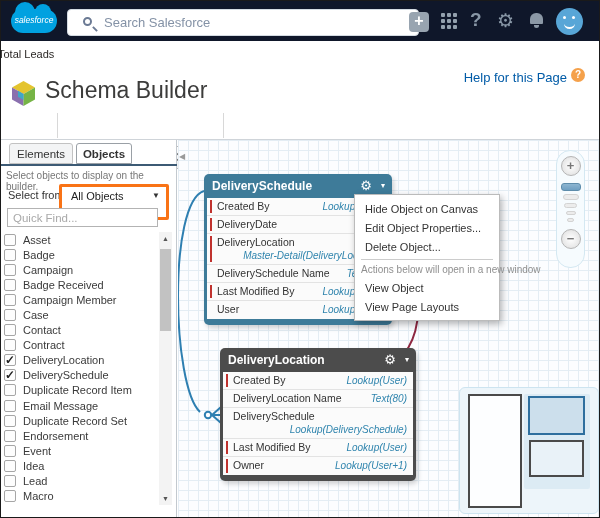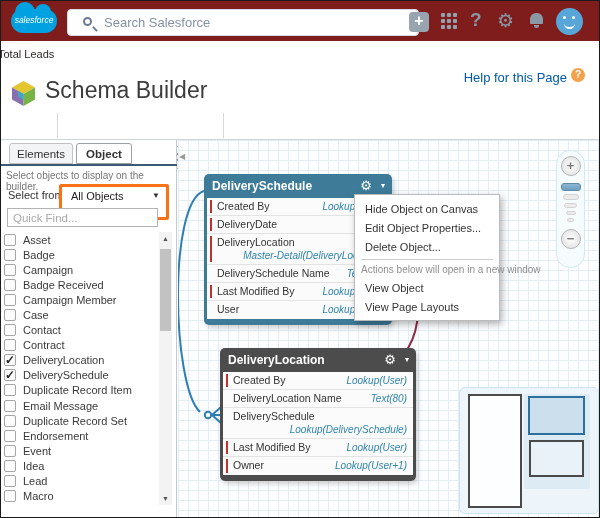--- a/index.html
+++ b/index.html
@@ -1,20 +1,20 @@
 <!DOCTYPE html>
 <html><head>
 <meta charset="utf-8">
 <style>
   * { margin:0; padding:0; box-sizing:border-box; }
   body { font-family:"Liberation Sans", sans-serif; background:#888; }
   #screen { position:relative; width:600px; height:518px; background:#fff; border:1px solid #1a1a1a; overflow:hidden; }
 
   
-  #topbar { position:absolute; left:0; top:0; width:600px; height:40px; background:#7f1d1d;padding-left:28px; }
+  #topbar { position:absolute; left:0; top:0; width:600px; height:40px; background:#0f172a;padding-left:28px; }
   .sf-cloud { position:absolute; left:10px; top:8px; width:46px; height:24px; background:#00a1e0; border-radius:12px; }
   .sf-cloud::before { content:""; position:absolute; left:4px; top:-7px; width:20px; height:20px; background:#00a1e0; border-radius:50%; }
   .sf-cloud::after { content:""; position:absolute; right:6px; top:-5px; width:16px; height:16px; background:#00a1e0; border-radius:50%; }
   .sf-logo-text { position:absolute; left:0; top:6px; width:46px; text-align:center; color:#fff; font-size:8.5px; font-style:italic; z-index:2; }
   .searchbox { position:absolute; left:66px; top:8px; width:352px; height:27px; border:1px solid #d4dbe2; border-radius:4px; background:#fff; }
   .mag { position:absolute; left:15px; top:7px; width:9px; height:9px; border:2px solid #6b7a94; border-radius:50%; }
   .mag::after { content:""; position:absolute; width:2px; height:6px; background:#6b7a94; transform:rotate(-45deg); left:9px; top:7px; }
   .searchbox input { position:absolute; left:36px; top:2px; width:300px; height:21px; border:none; outline:none; font-size:13px; color:#444; font-family:"Liberation Sans",sans-serif; }
   .searchbox input::placeholder { color:#8492a6; }
   .hdr-ic { position:absolute; top:10px; color:#8897a6; }
@@ -154,21 +154,21 @@
   <div class="btn" style="left:63px;">Auto-Layout</div>
   <div class="btn" style="left:135px;">
     <span>View Options</span>
     <span class="caret-sm">▼</span>
   </div>
   <div class="tb-divider" style="left:222px;"></div>
   <div class="tb-line"></div>
 
   <div id="sidebar">
     <div class="tab" style="left:8px; width:64px;">Elements</div>
-    <div class="tab active" style="left:75px; width:56px;">Object</div>
+    <div class="tab active" style="left:75px; width:56px;">Objects</div>
     <div class="tab-underline"></div>
     <div class="sb-hint">Select objects to display on the builder.</div>
     <div class="sb-selrow-label">Select from</div>
     <div class="sb-select">
       <span>All Objects</span>
       <span class="sel-caret">▼</span>
     </div>
     <input class="sb-quickfind" type="text" placeholder="Quick Find..." style="">
     <div class="obj-list">
       <div class="obj-item">

